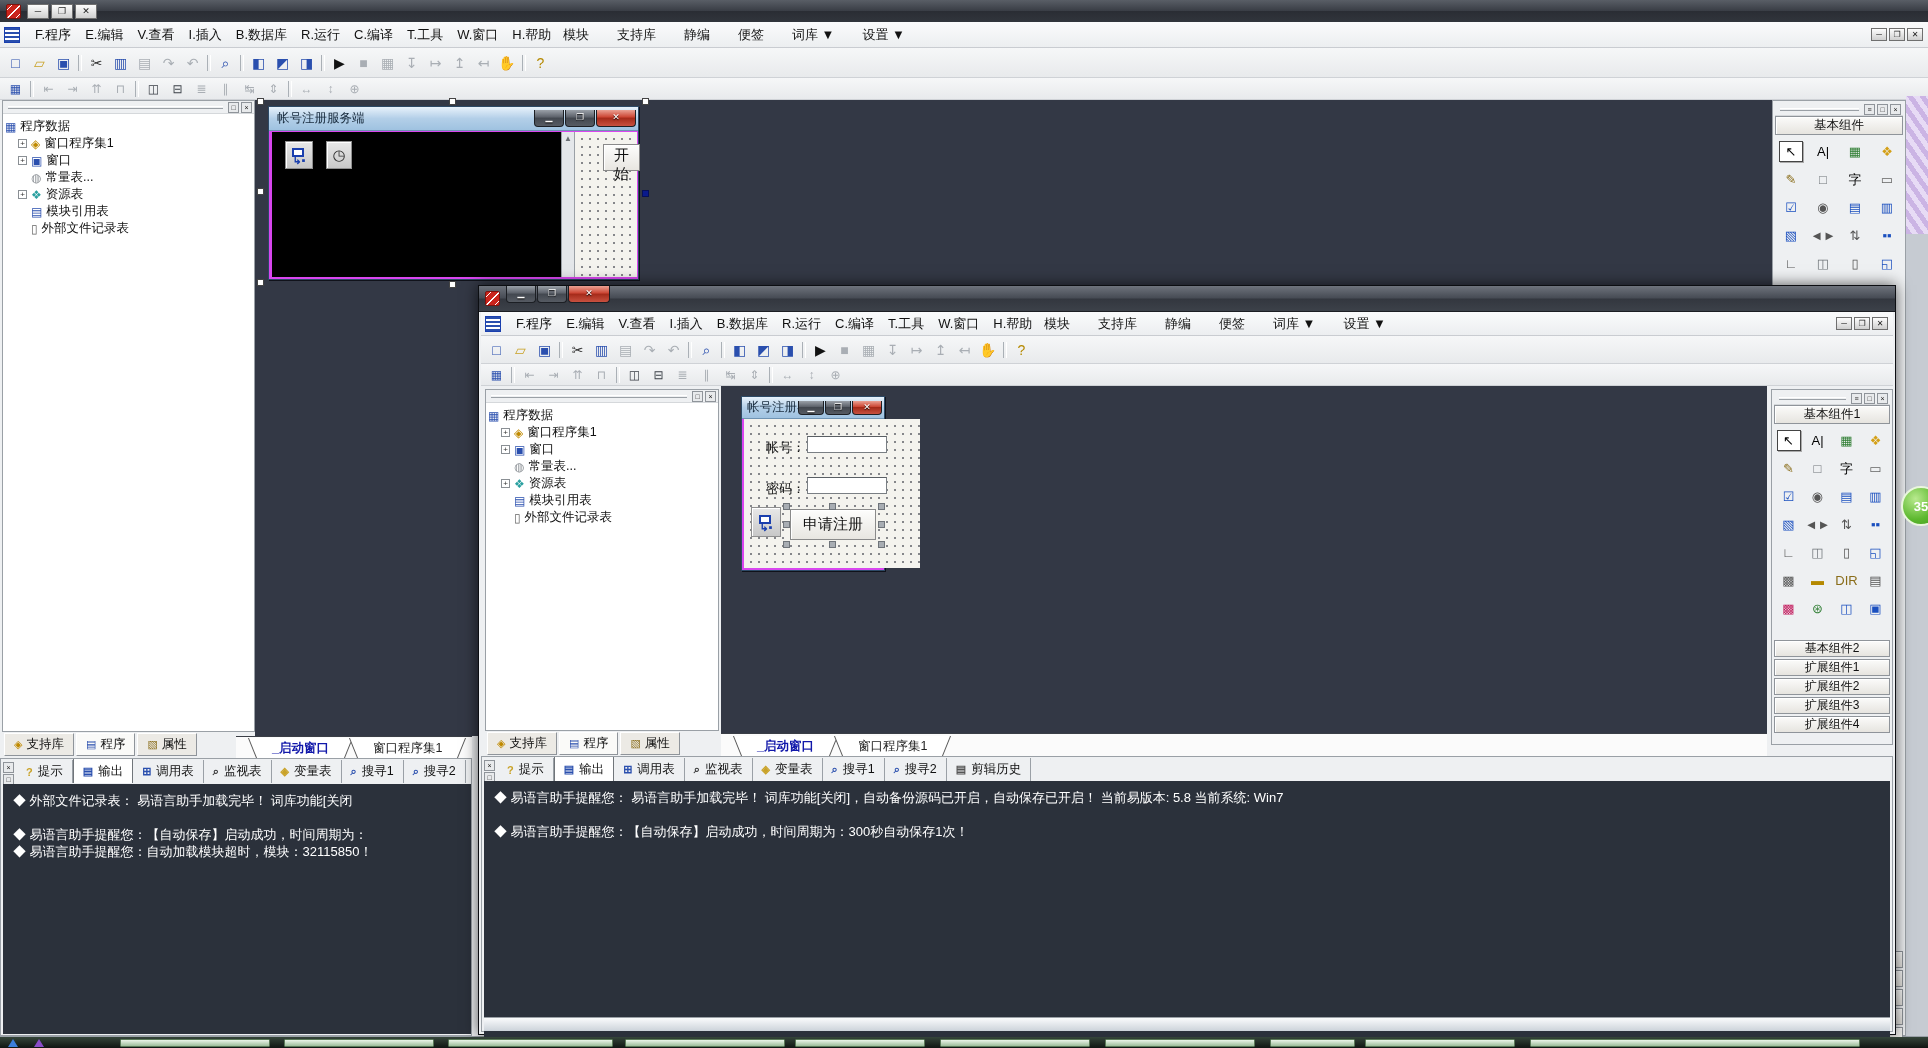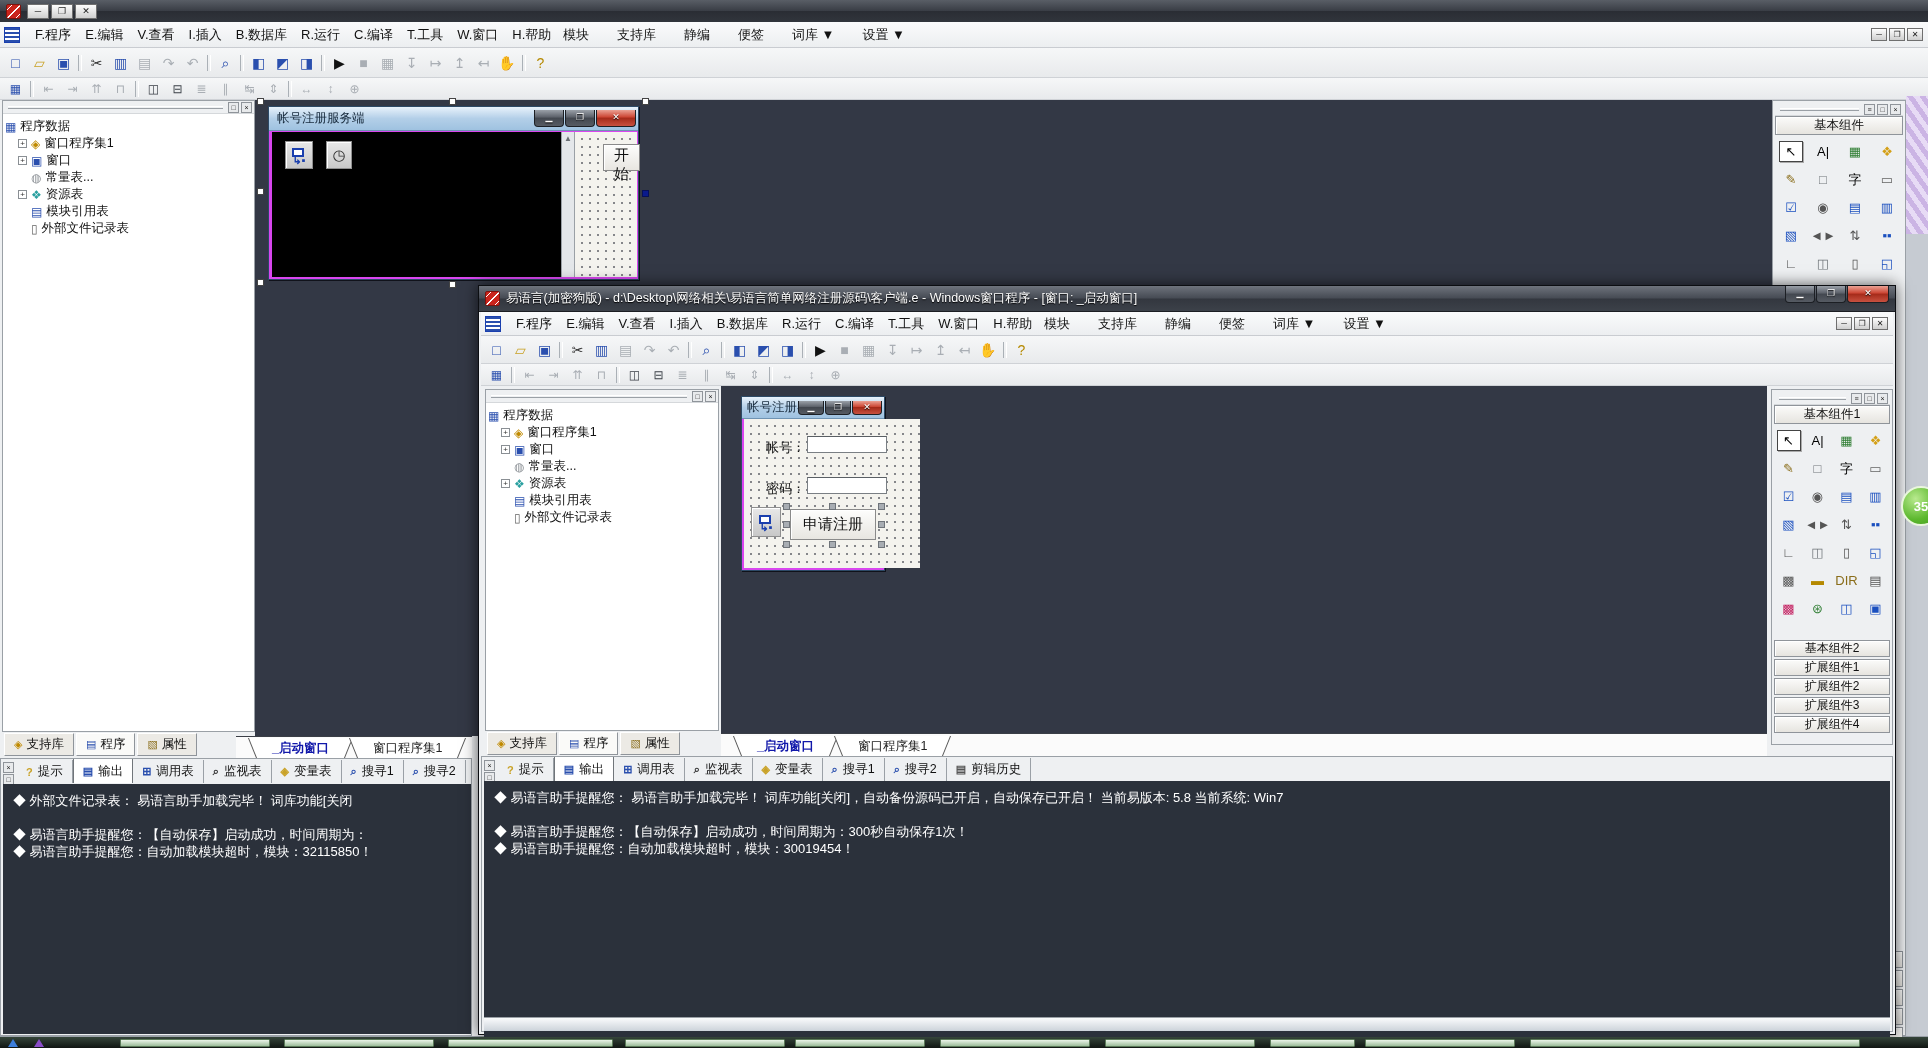--- a/index.html
+++ b/index.html
@@ -534,21 +534,20 @@
           <div class="oline"></div>
           <div class="oline">◆  易语言助手提醒您：【自动保存】启动成功，时间周期为：</div>
           <div class="oline">◆  易语言助手提醒您：自动加载模块超时，模块：32115850！</div>
         </div>
     </div>
   </section>
 
   <section class="win" style="left:478px;top:285px;width:1418px;height:750px;border:1px solid #0c0e12;box-shadow:0 0 14px rgba(0,0,0,.65);">
     <div class="tbar tb-fg abs" style="left:0;top:0;width:1416px;height:26px;">
       <span class="appicon"></span>
-      <span class="ttext">易语言(加密狗版) - d:\Desktop\网络相关\易语言简单网络注册源码\客户端.e - Windows窗口程序 - [窗口: _启动窗口]</span>
       <span class="aerobtns" style="align-self:flex-start;">
         <span class="aero" style="width:30px">▁</span>
         <span class="aero" style="width:30px">❐</span>
         <span class="aero close" style="width:42px">✕</span>
       </span>
     </div>
     <div class="menubar" style="left:2px;top:26px;width:1412px;height:24px;">
       <span class="elogo"></span>
       <nav class="menus">
 
@@ -964,21 +963,20 @@
           <span class="otab">
             <i style="color: rgb(85, 85, 85);">▤</i>
             <span>剪辑历史</span>
           </span>
         </div>
       <div class="oarea" style="left:2px;top:24px;width:1406px;height:304px;">
 
       <div class="oline">◆  易语言助手提醒您：  易语言助手加载完毕！  词库功能[关闭]，自动备份源码已开启，自动保存已开启！  当前易版本: 5.8   当前系统: Win7</div>
           <div class="oline"></div>
           <div class="oline">◆  易语言助手提醒您：【自动保存】启动成功，时间周期为：300秒自动保存1次！</div>
-          <div class="oline">◆  易语言助手提醒您：自动加载模块超时，模块：30019454！</div>
         </div>
       <div class="sstrip" style="left:2px;top:260px;width:1406px;height:14px;"></div>
     </div>
   </section>
 
   <div id="badge27">
       <span>35</span>
     </div>
 
   <div id="taskbar">

